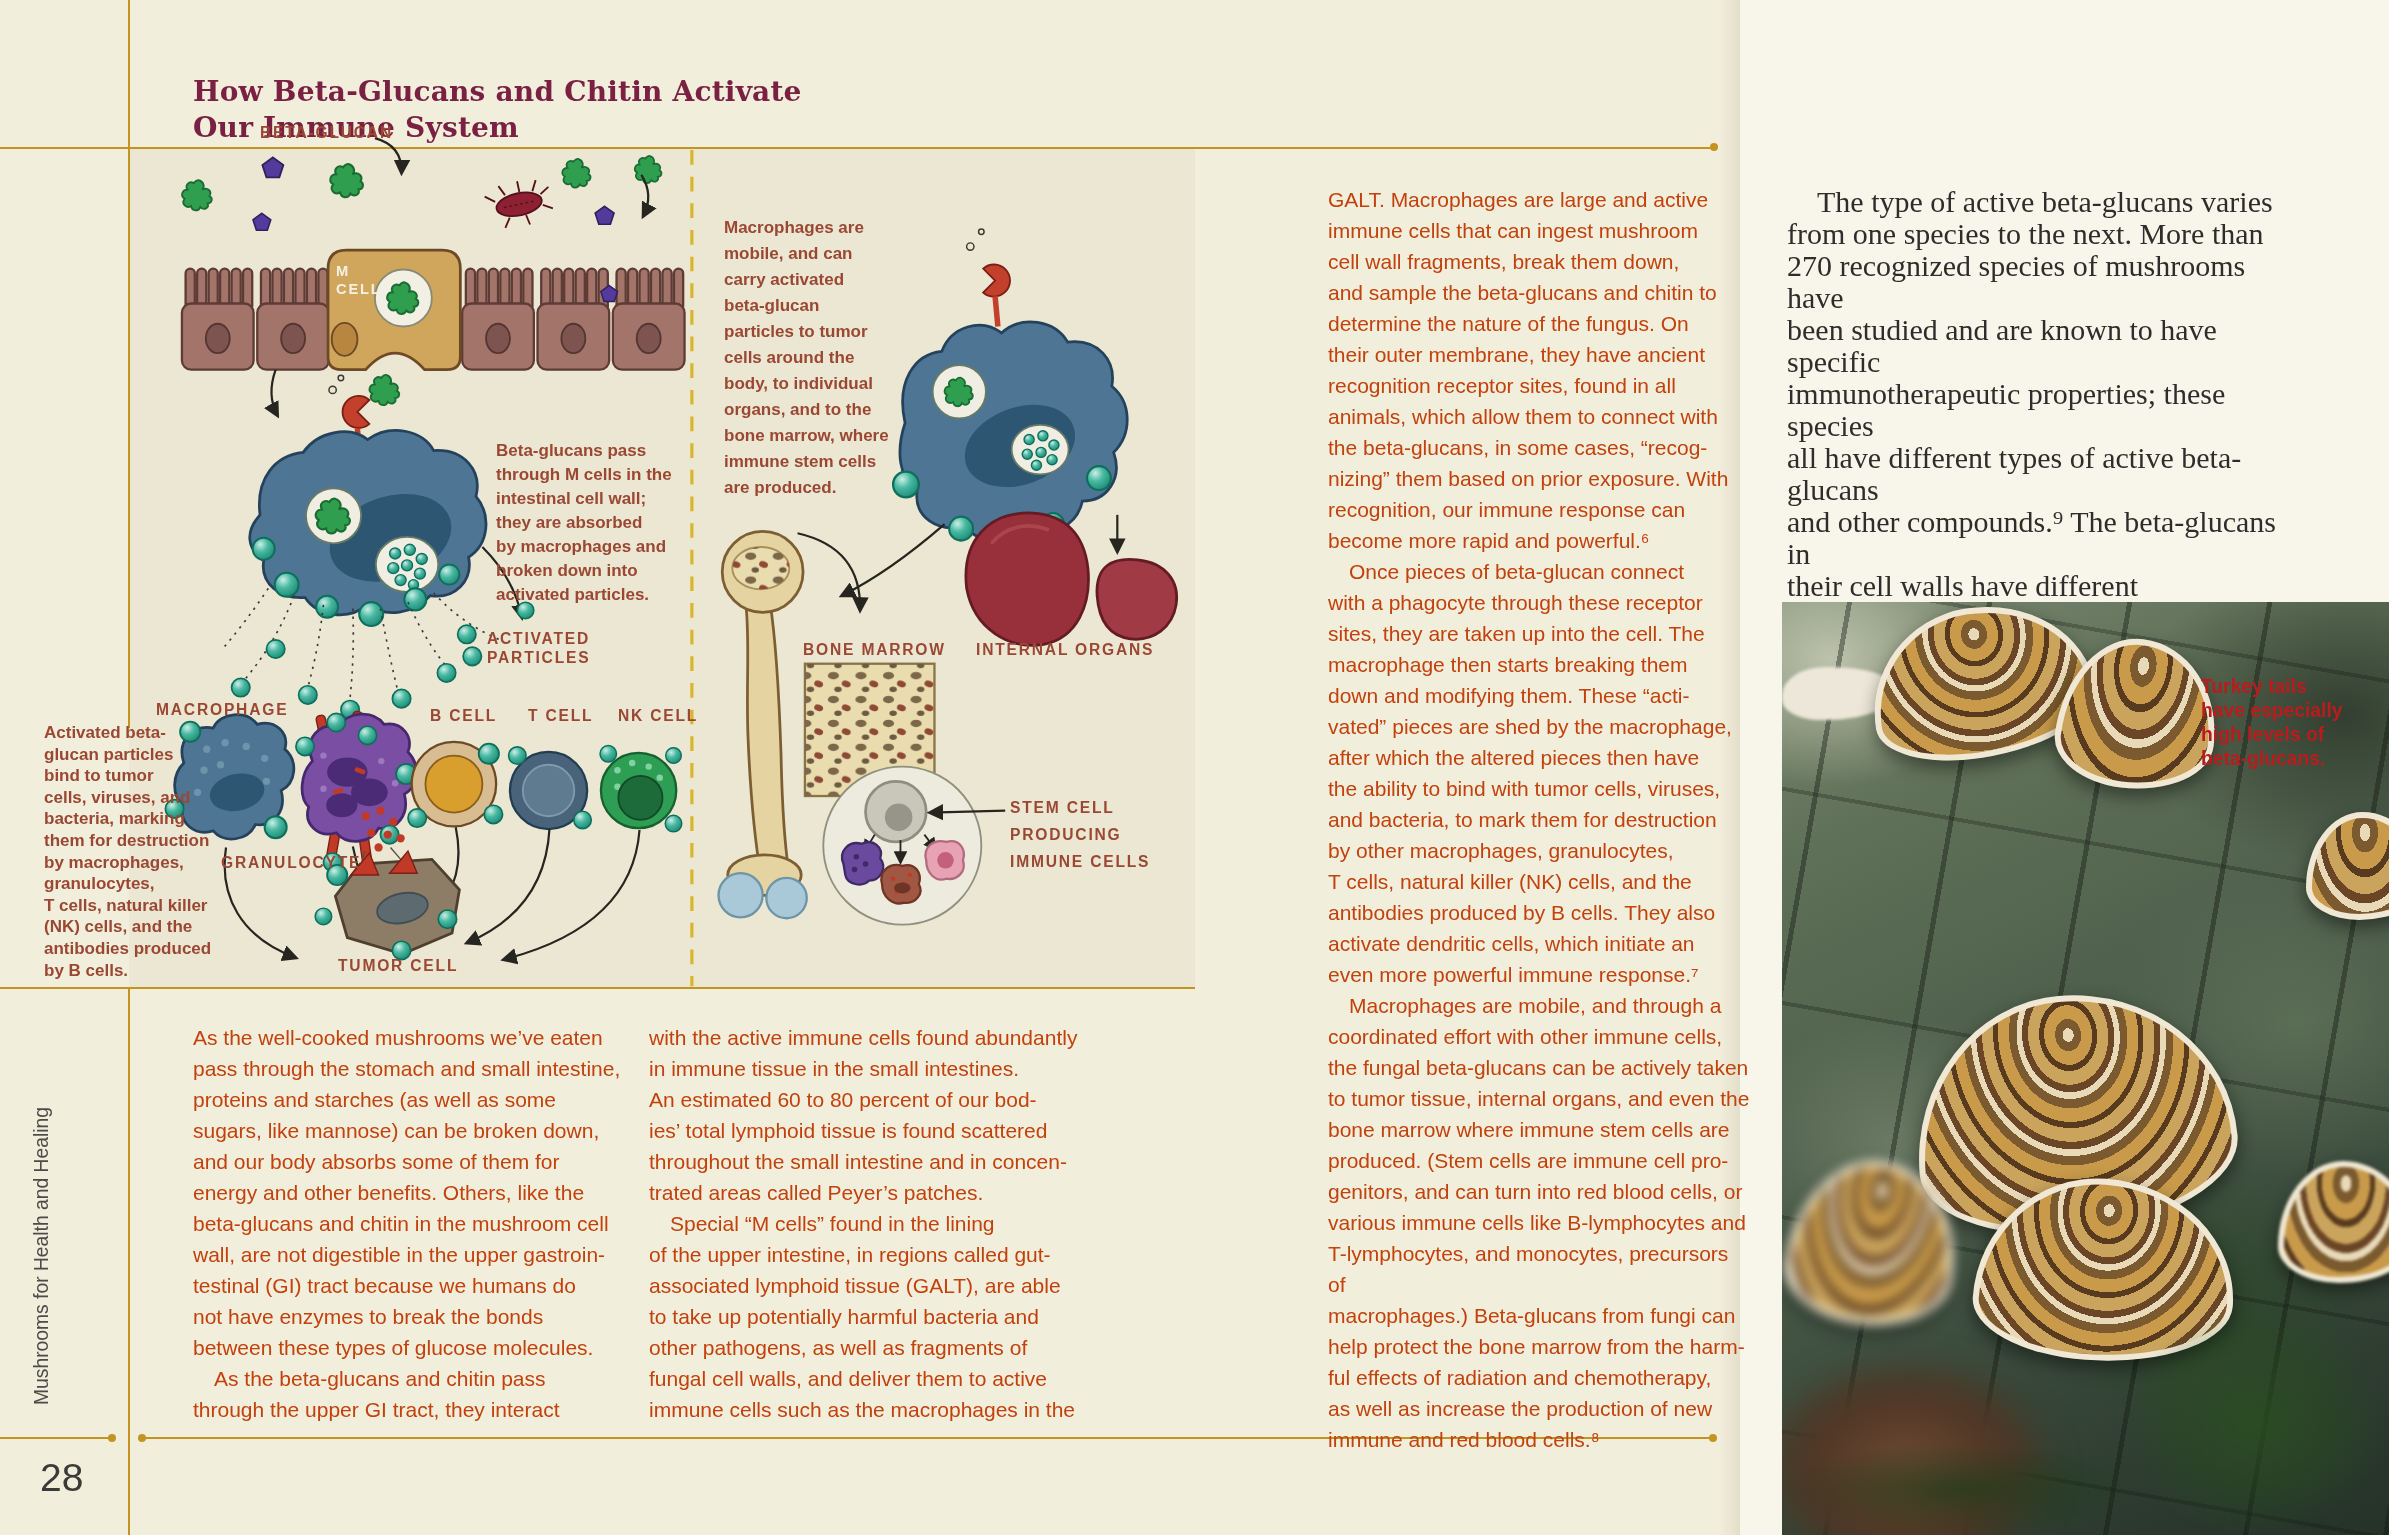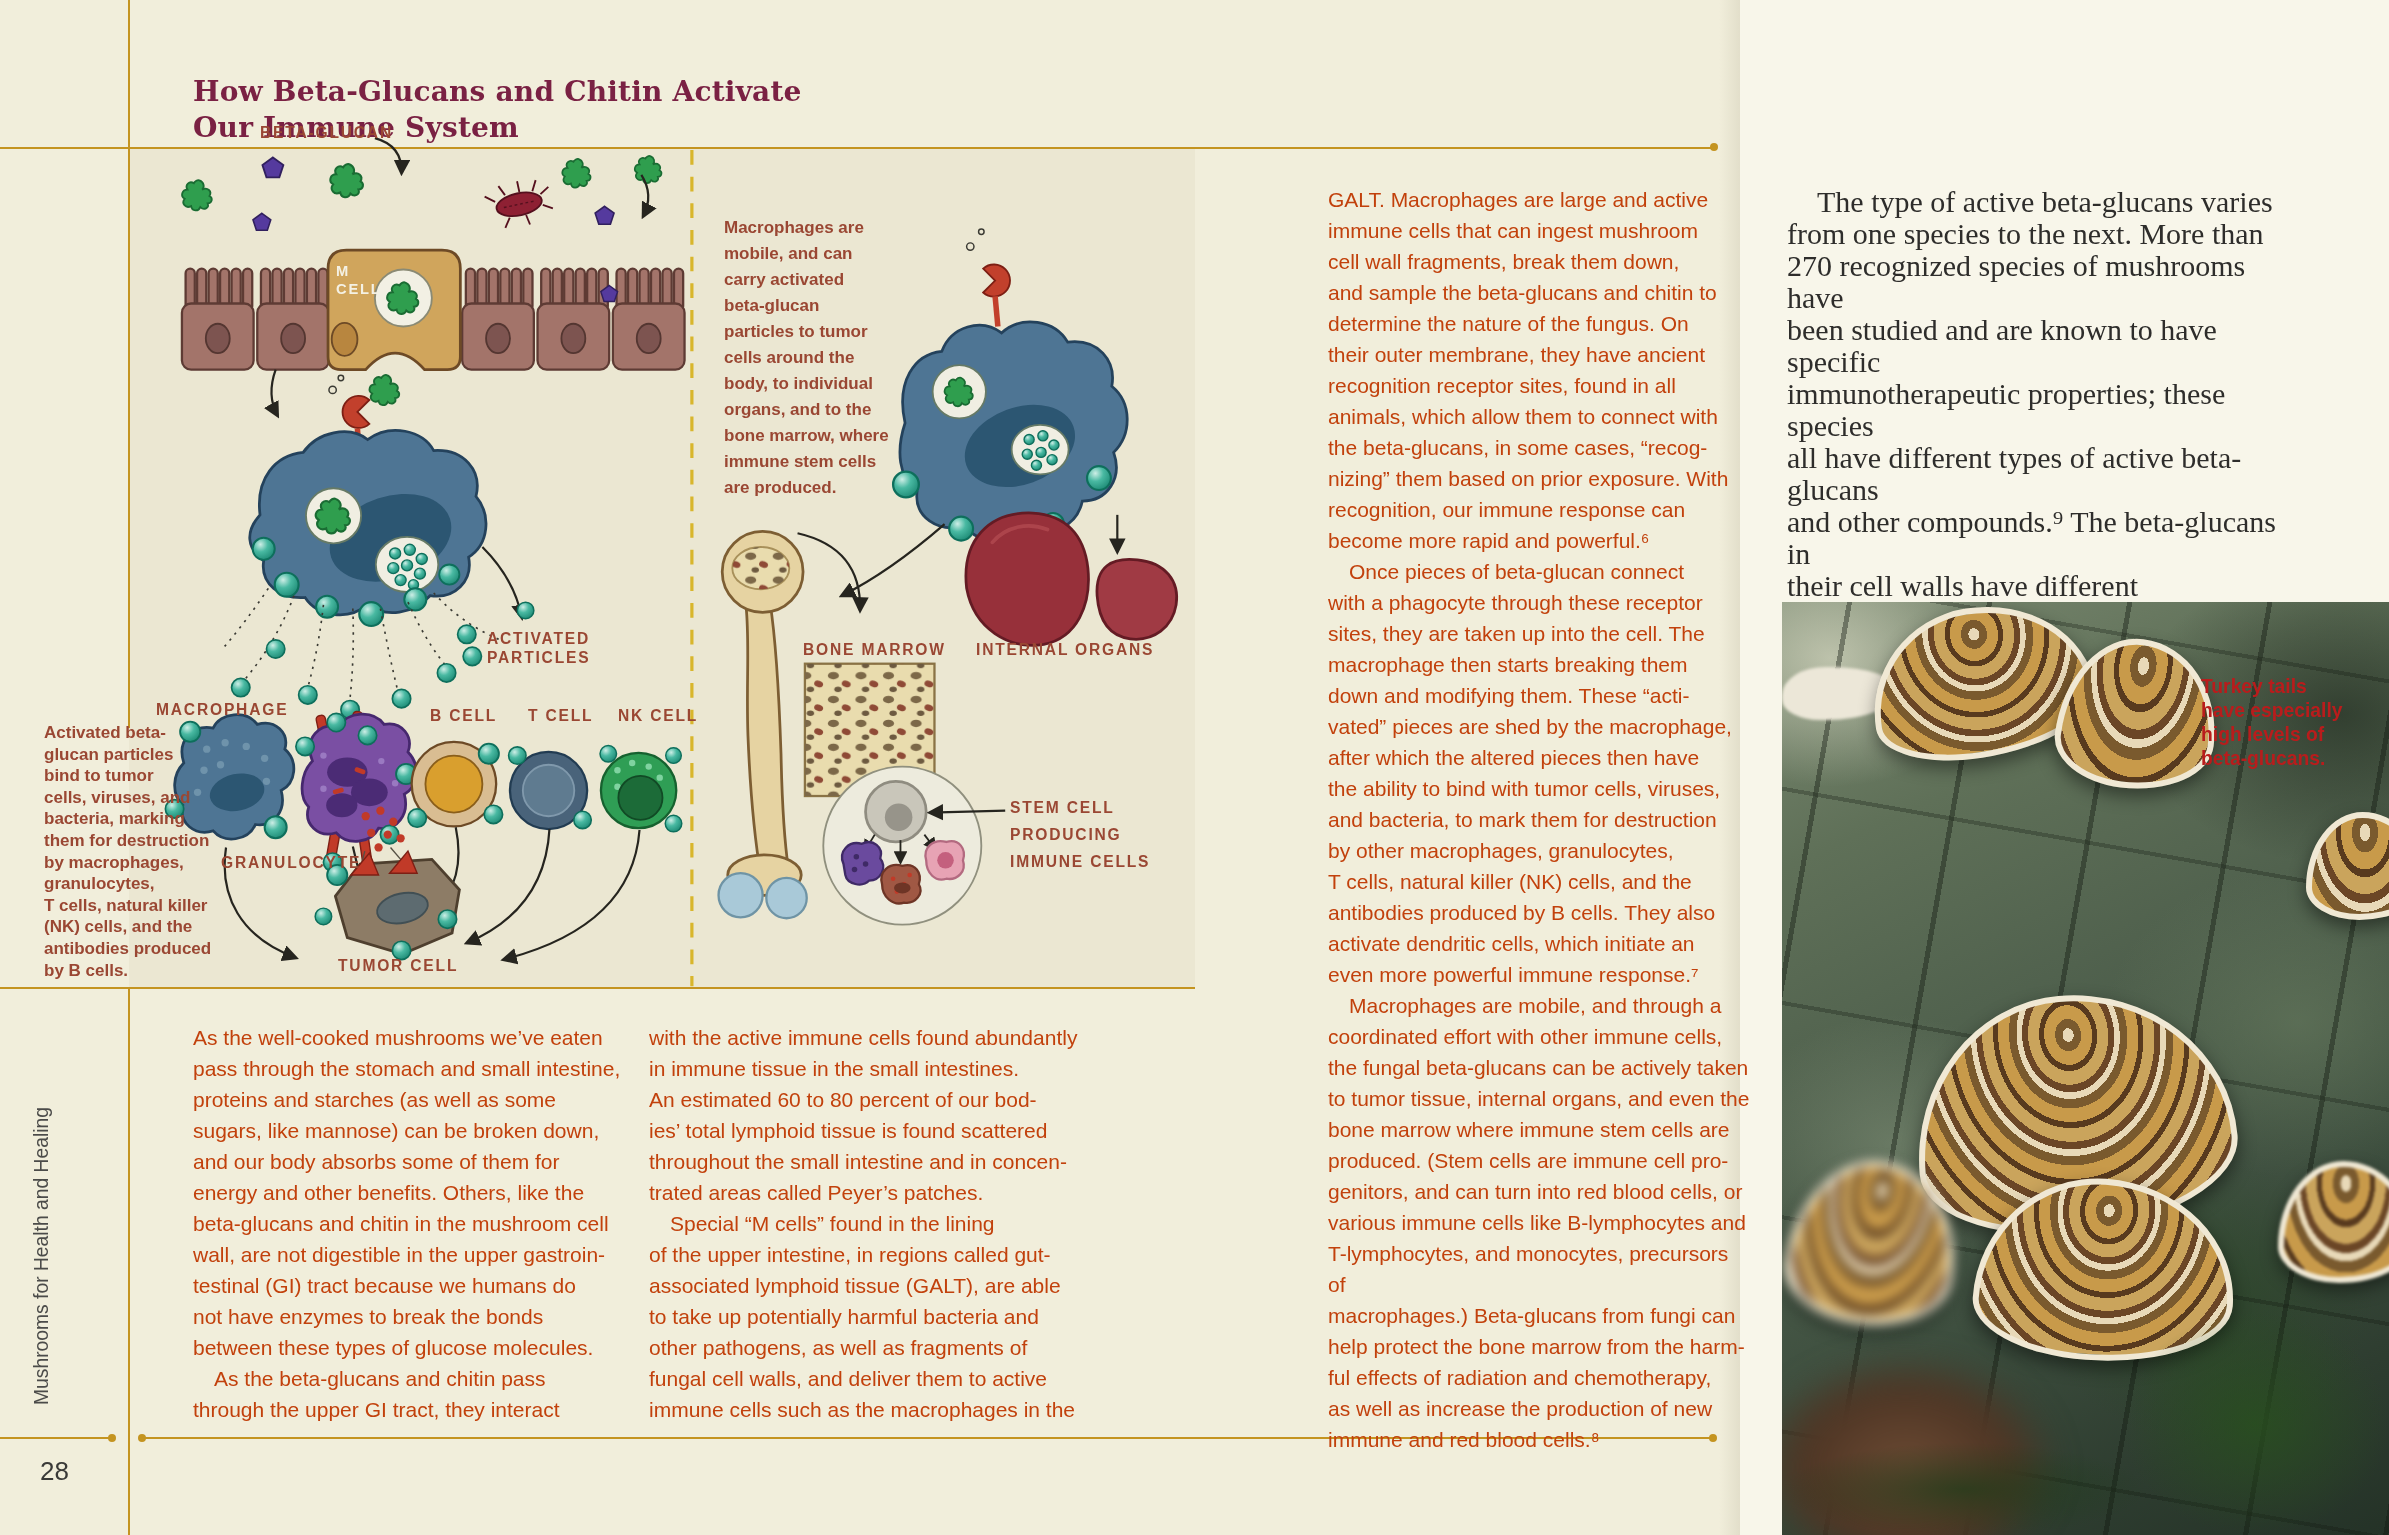--- a/index.html
+++ b/index.html
@@ -17,21 +17,21 @@
   .lbl{position:absolute;font-weight:bold;font-size:15.6px;letter-spacing:1.8px;color:#9a4733;white-space:pre-line;line-height:19.3px;}
   .lbl.white{color:#f4f1e4;}
   .cap{position:absolute;font-weight:bold;font-size:17px;line-height:24px;color:#9a4733;white-space:pre-line;}
   .cap.tight{line-height:21.6px;}
   .cap.p2{line-height:26px;}
   
   .col{position:absolute;font-size:21px;line-height:31px;color:#c2410c;white-space:pre-line;}
   .col.c3{line-height:31px;}
   .col.serif{font-family:"Liberation Serif",serif;font-size:30px;line-height:32px;color:#2e2d2b;width:515px;}
   .spine{position:absolute;left:31px;top:1129px;height:276px;width:37px;writing-mode:vertical-rl;transform:rotate(180deg);font-size:19.3px;color:#4b4b49;white-space:nowrap;}
-  .pagenum{position:absolute;left:40px;top:1456px;font-size:26px;color:#3a3a38;}
+  .pagenum{position:absolute;left:40px;top:1456px;font-size:39px;color:#3a3a38;}
   
   .photo{position:absolute;left:1782px;top:602px;width:607px;height:934px;overflow:hidden;background:
     radial-gradient(239px 184px at 8% 6%, rgba(228,228,206,.65), transparent 70%),
     radial-gradient(276px 202px at 92% 12%, rgba(25,35,25,.6), transparent 75%),
     radial-gradient(276px 221px at 85% 45%, rgba(110,130,100,.5), transparent 70%),
     radial-gradient(239px 202px at 70% 75%, rgba(40,70,35,.6), transparent 70%),
     radial-gradient(221px 184px at 18% 58%, rgba(135,150,125,.5), transparent 70%),
     linear-gradient(155deg,#7c8a72 0%,#5f7058 22%,#4e5f4c 45%,#3f5040 65%,#2e3d30 85%,#243227 100%);}
   .photo .cracks{position:absolute;inset:0;opacity:.8;background:
     repeating-linear-gradient(100deg, transparent 0 64px, rgba(18,24,16,.5) 64px 69px, transparent 69px 138px),
@@ -393,20 +393,27 @@
 bind to tumor
 cells, viruses, and
 bacteria, marking
 them for destruction
 by macrophages,
 granulocytes,
 T cells, natural killer
 (NK) cells, and the
 antibodies produced
 by B cells.</div>
+  <div class="cap" style="left:496px;top:439px;width:211px;">Beta-glucans pass
+through M cells in the
+intestinal cell wall;
+they are absorbed
+by macrophages and
+broken down into
+activated particles.</div>
   <div class="cap p2" style="left:724px;top:215px;width:211px;">Macrophages are
 mobile, and can
 carry activated
 beta-glucan
 particles to tumor
 cells around the
 body, to individual
 organs, and to the
 bone marrow, where
 immune stem cells

